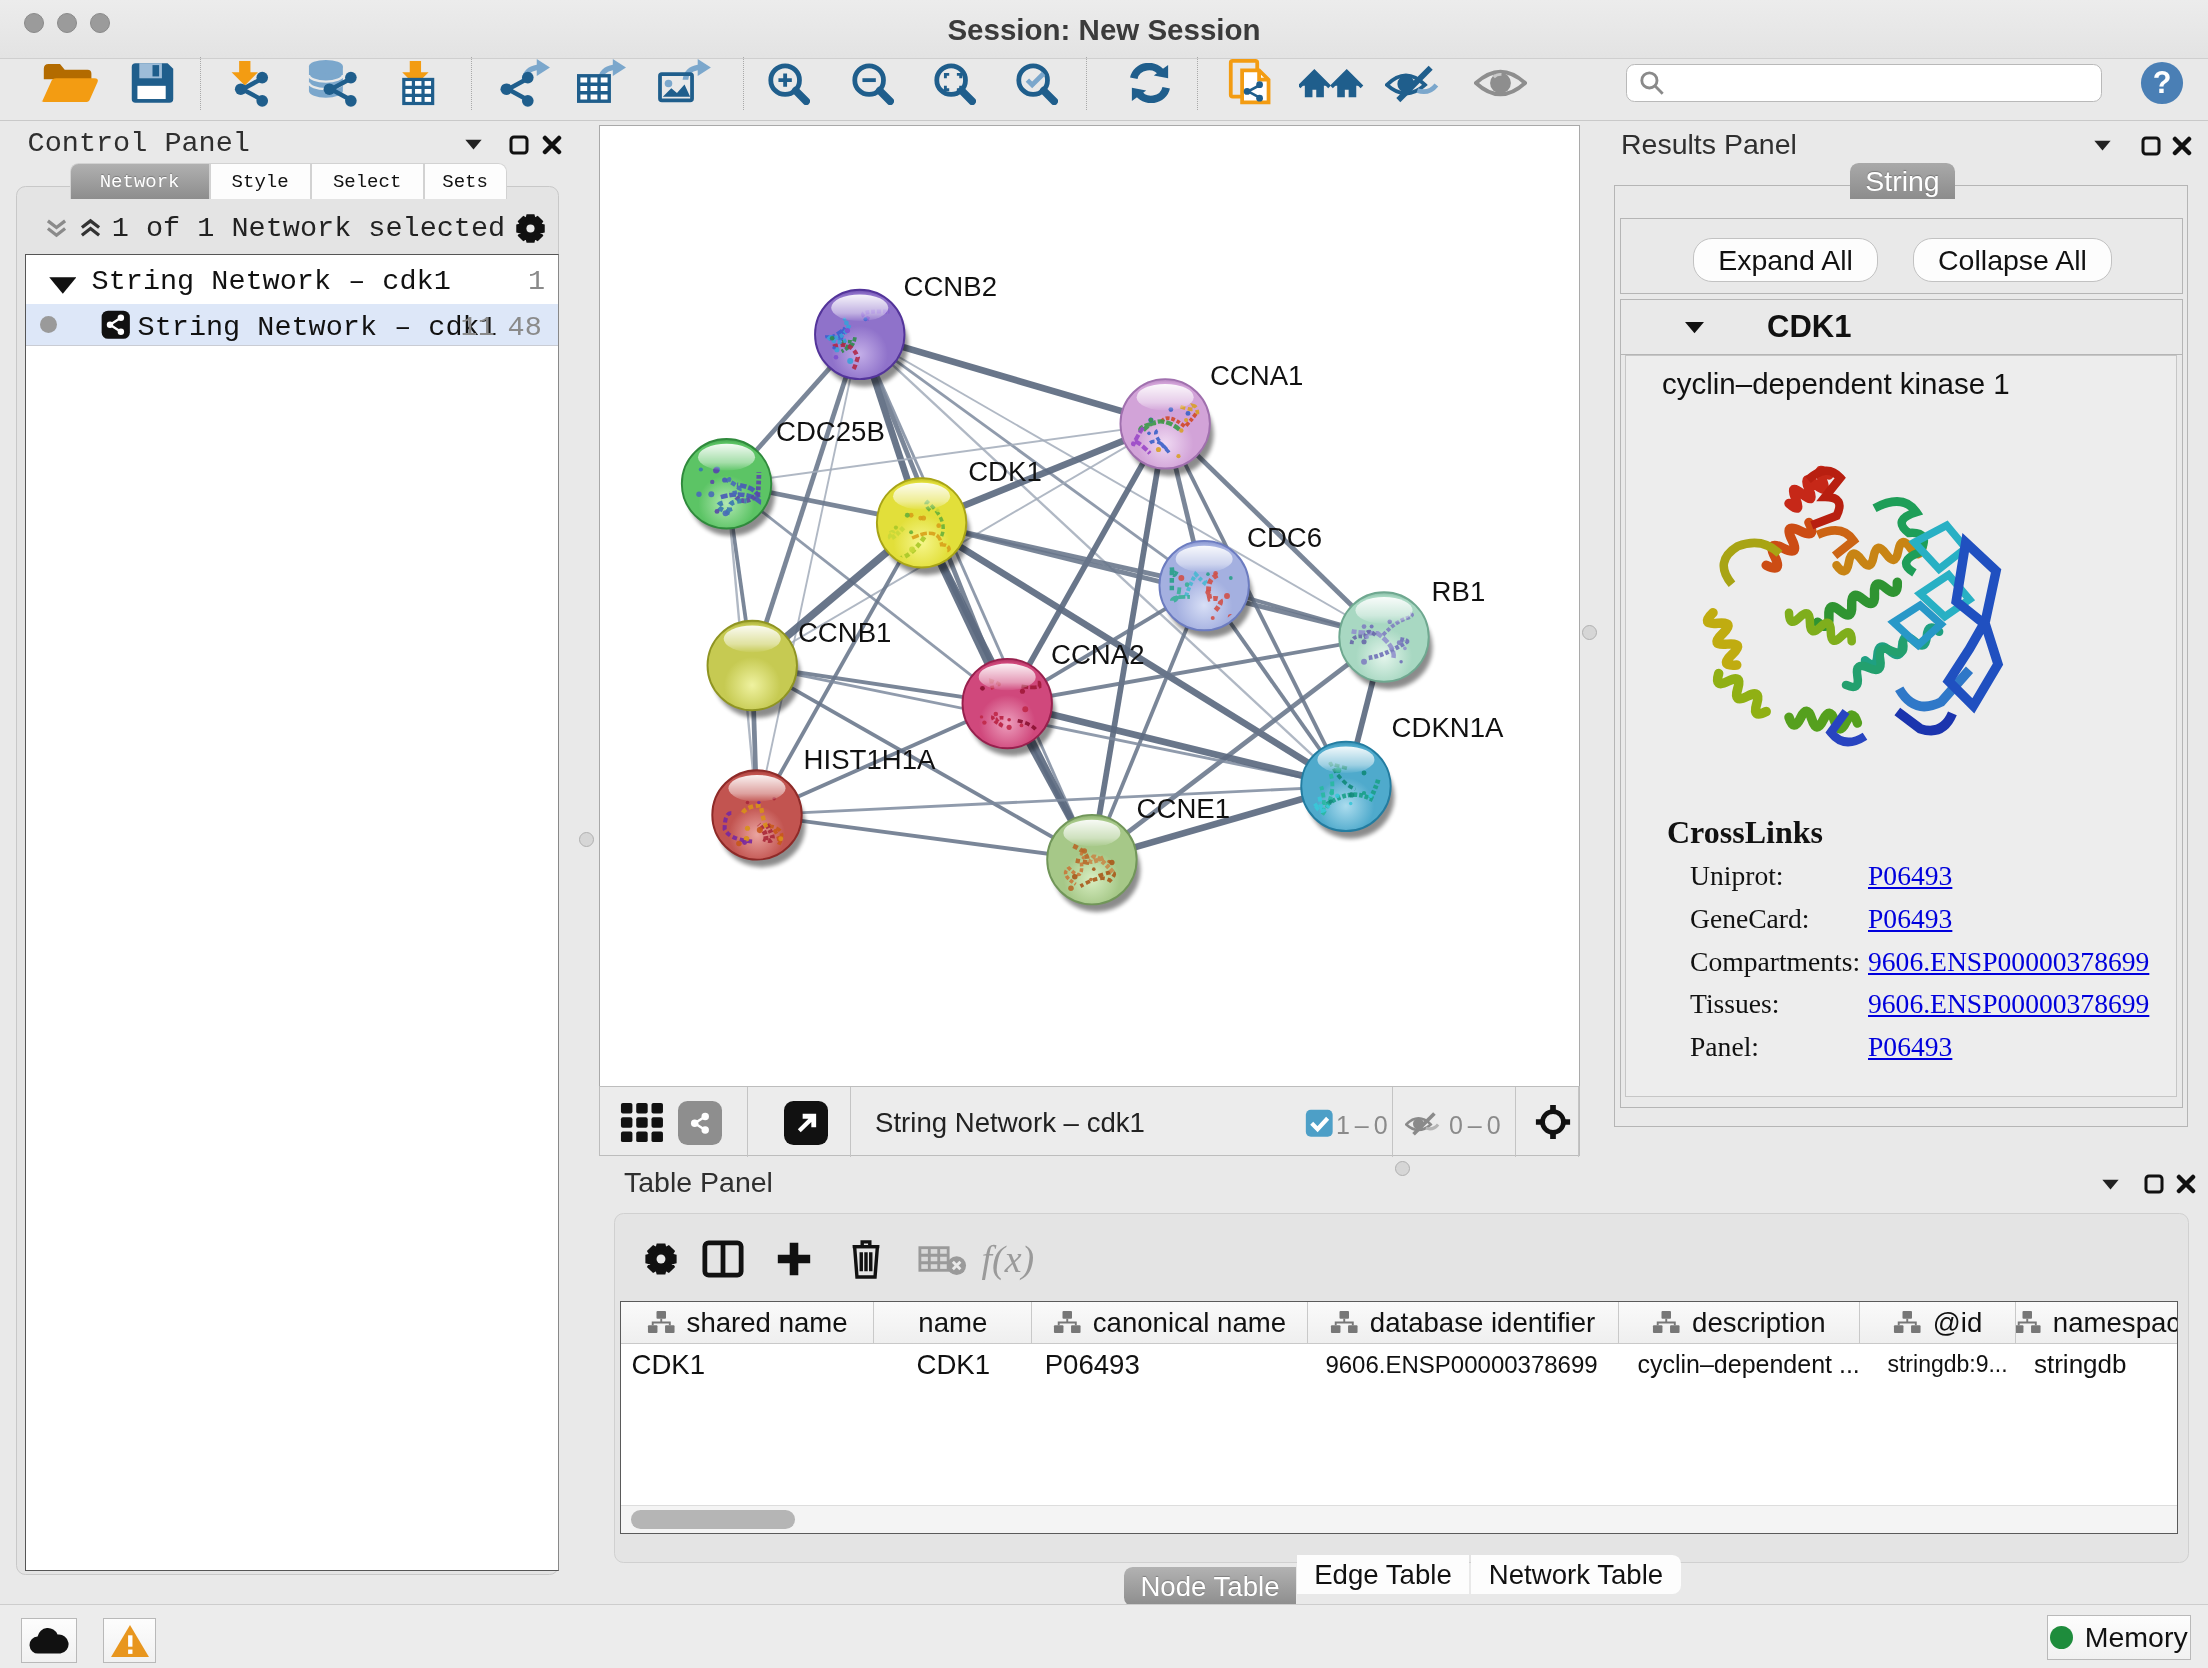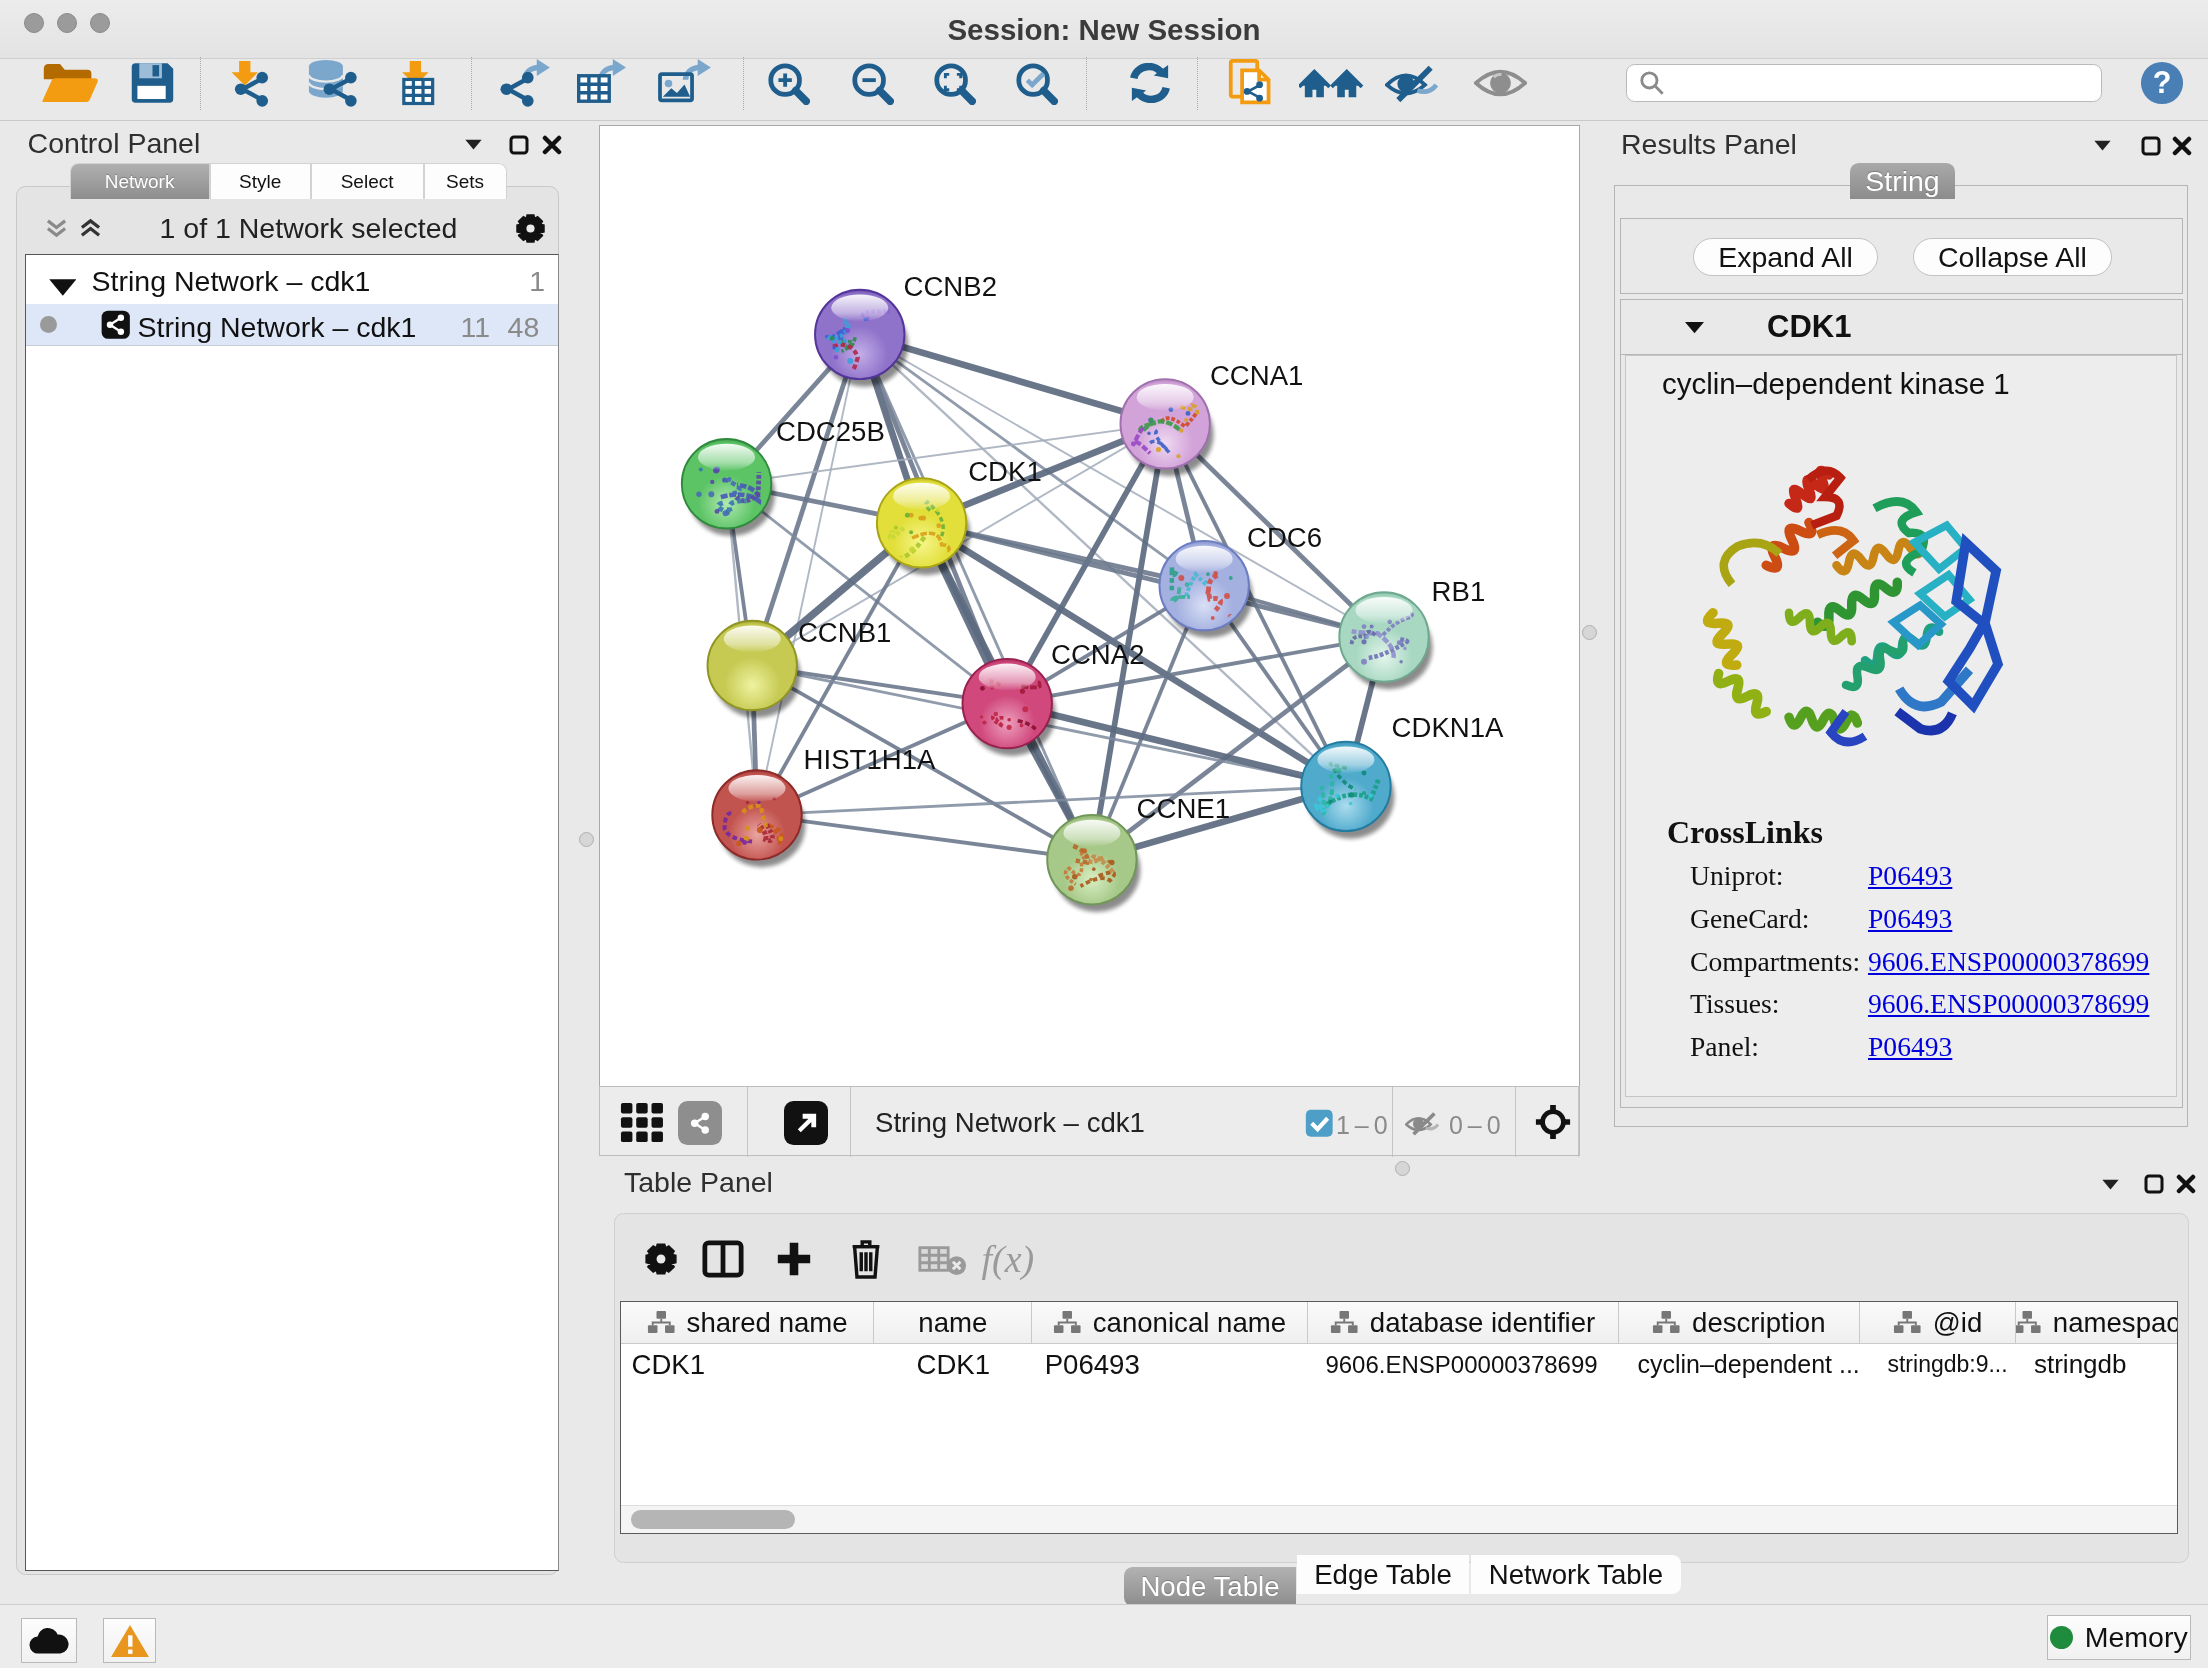--- a/index.html
+++ b/index.html
@@ -6,21 +6,21 @@
 .abs { position:absolute; }
 #titlebar { left:0; top:0; width:2208px; height:59px; background:linear-gradient(#ececec,#e3e3e3); border-bottom:1px solid #cfcfcf; }
 .tl { position:absolute; top:13.3px; width:20px; height:20px; border-radius:50%; background:#9b9b9b; border:1px solid #8a8a8a; }
 #title { position:absolute; top:13.3px; left:0; width:100%; text-align:center; font-size:29.5px; font-weight:600; color:#3b3b3b; }
 #toolbar { left:0; top:60px; width:2208px; height:61px; background:#e9e9e9; border-bottom:1px solid #c9c9c9; display:flex; align-items:center; padding-bottom:13.3px; box-sizing:border-box; }
 .tsep { width:0; height:53px; border-left:1.9px dotted #a9a9a9; }
 .searchbox { width:476px; height:38px; background:#fff; border:1.9px solid #b9b9b9; border-radius:8.6px; margin-left:99px; margin-right:38px; display:flex; align-items:center; padding-left:11.4px; }
 #content { left:0; top:122px; width:2208px; height:1482px; background:#e9e9e9; }
 
 
-#cp { left:7.6px; top:125px; width:560px; height:1476px; }
+#cp { left:7.6px; top:125px; width:560px; height:1476px;font-family:Liberation Mono, monospace; }
 .ptitle { font-size:28.5px; color:#2f2f2f; }
 .picons { position:absolute; display:flex; align-items:center; }
 .tabs { position:absolute; display:flex; z-index:5; }
 .tab { height:36px; display:flex; align-items:center; justify-content:center; font-size:19px; color:#111; background:#fdfdfd; border:1px solid #d2d2d2; border-bottom:none; }
 .tab.sel { background:linear-gradient(#b0b0b0,#8d8d8d); color:#fff; text-shadow:0 -1px 1px rgba(0,0,0,0.25); }
 #cp-sub { z-index:1; position:absolute; left:8.6px; top:61px; width:543px; height:1389px; background:#e4e4e4; border:1px solid #c8c8c8; border-radius:9.5px; }
 #cp-strip { z-index:2; position:absolute; left:8.6px; top:61px; width:543px; height:68px; display:flex; align-items:center; padding-top:17px; }
 #cp-list { z-index:3; position:absolute; left:17px; top:129px; width:534px; height:1317px; background:#fff; border:1.9px solid #555; border-right:1.9px solid #888; }
 .row1 { position:absolute; left:0; top:0; width:100%; height:49px; font-size:28.5px; color:#111; }
 .row2 { position:absolute; left:0; top:49px; width:100%; height:42px; background:#dde7f8; border-bottom:1px solid #c9ccd4; font-size:28.5px; color:#111; }
@@ -30,21 +30,21 @@
 #netcanvas { left:599px; top:125px; width:981px; height:962px; background:#fff; border:1px solid #a9a9a9; }
 #nettb { left:599px; top:1086px; width:981px; height:70px; background:#ececec; border:1px solid #bdbdbd; display:flex; align-items:center; font-size:27.6px; color:#222; }
 .ntsep { width:0; height:70px; border-left:1px solid #c4c4c4; }
 .badge { width:44px; height:44px; border-radius:9.5px; display:flex; align-items:center; justify-content:center; }
 
 
 #rp { left:1599px; top:125px; width:600px; height:1032px; }
 #stringtab { z-index:2; position:absolute; left:1850px; top:163px; width:105px; height:36px; background:linear-gradient(#a9a9a9,#8c8c8c); border-radius:8.6px 8.6px 0 0; color:#fff; font-size:28.5px; display:flex; align-items:center; justify-content:center; text-shadow:0 -1px 1px rgba(0,0,0,0.25); }
 #rp-frame { position:absolute; left:1614px; top:185px; width:574px; height:942px; border:1px solid #b5b5b5; background:#e9e9e9; }
 #rp-top { position:absolute; left:1620px; top:218px; width:563px; height:76px; border:1px solid #b5b5b5; }
-.rbtn { position:absolute; height:38px; background:#fdfdfd; border:1px solid #c2c2c2; border-radius:19px; font-size:28.5px; color:#111; display:flex; align-items:center; justify-content:center; }
+.rbtn { position:absolute; height:44px; background:#fdfdfd; border:1px solid #c2c2c2; border-radius:19px; font-size:28.5px; color:#111; display:flex; align-items:center; justify-content:center; }
 #rp-mid { position:absolute; left:1620px; top:299px; width:563px; height:809px; border:1px solid #b5b5b5; }
 #cdk1hdr { position:absolute; left:1620px; top:299px; width:563px; height:56px; border-bottom:1px solid #b5b5b5; }
 #rp-inner { position:absolute; left:1625px; top:355px; width:552px; height:742px; border:1px solid #c6c6c6; background:#ededed; }
 .serif { font-family:"Liberation Serif", serif; }
 .xrow { position:absolute; font-size:27.6px; color:#111; }
 .xlink { color:#0000dd; text-decoration:underline; }
 
 
 #tp-title { left:599px; top:1162px; width:1600px; height:46px; }
 #tp-card { left:614px; top:1213px; width:1575px; height:350px; background:#e4e4e4; border:1px solid #d0d0d0; border-radius:9.5px; }

